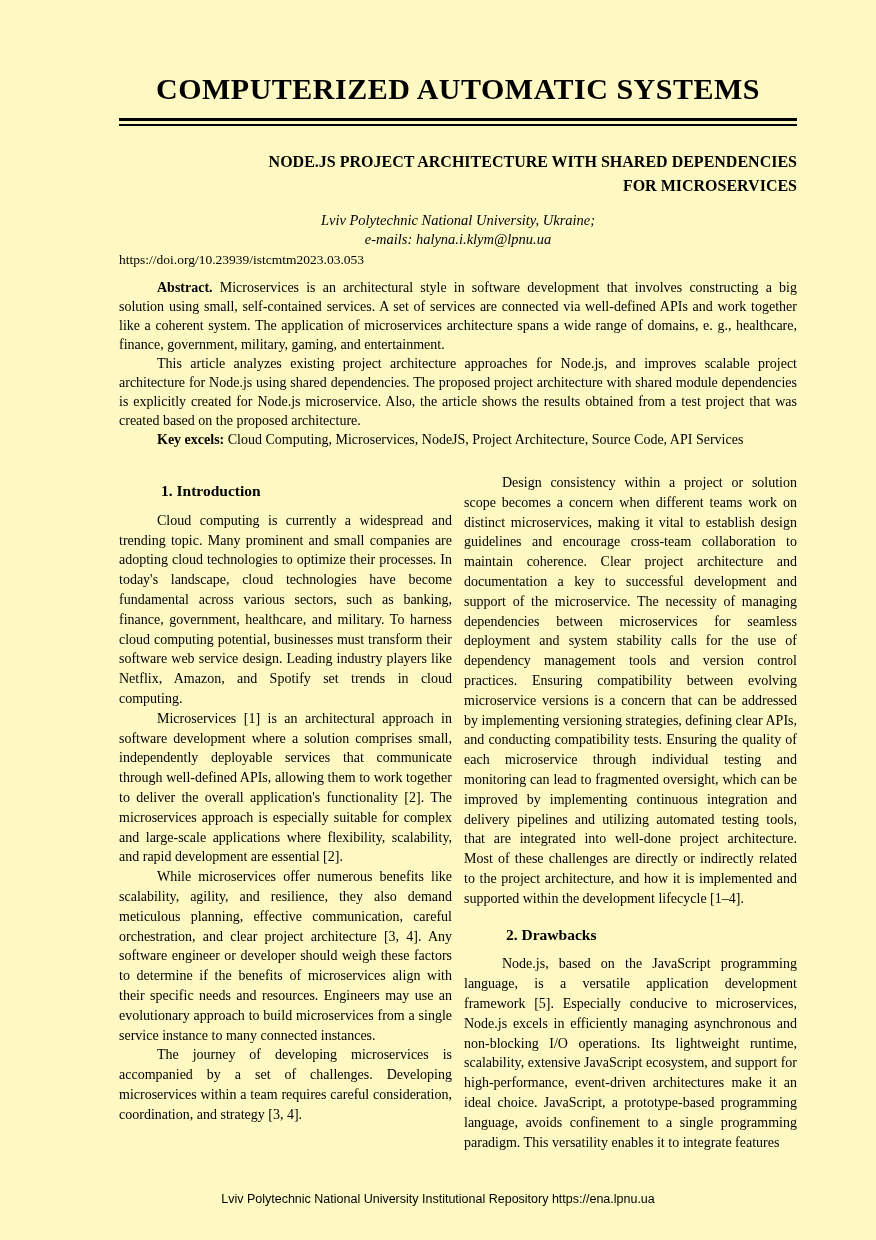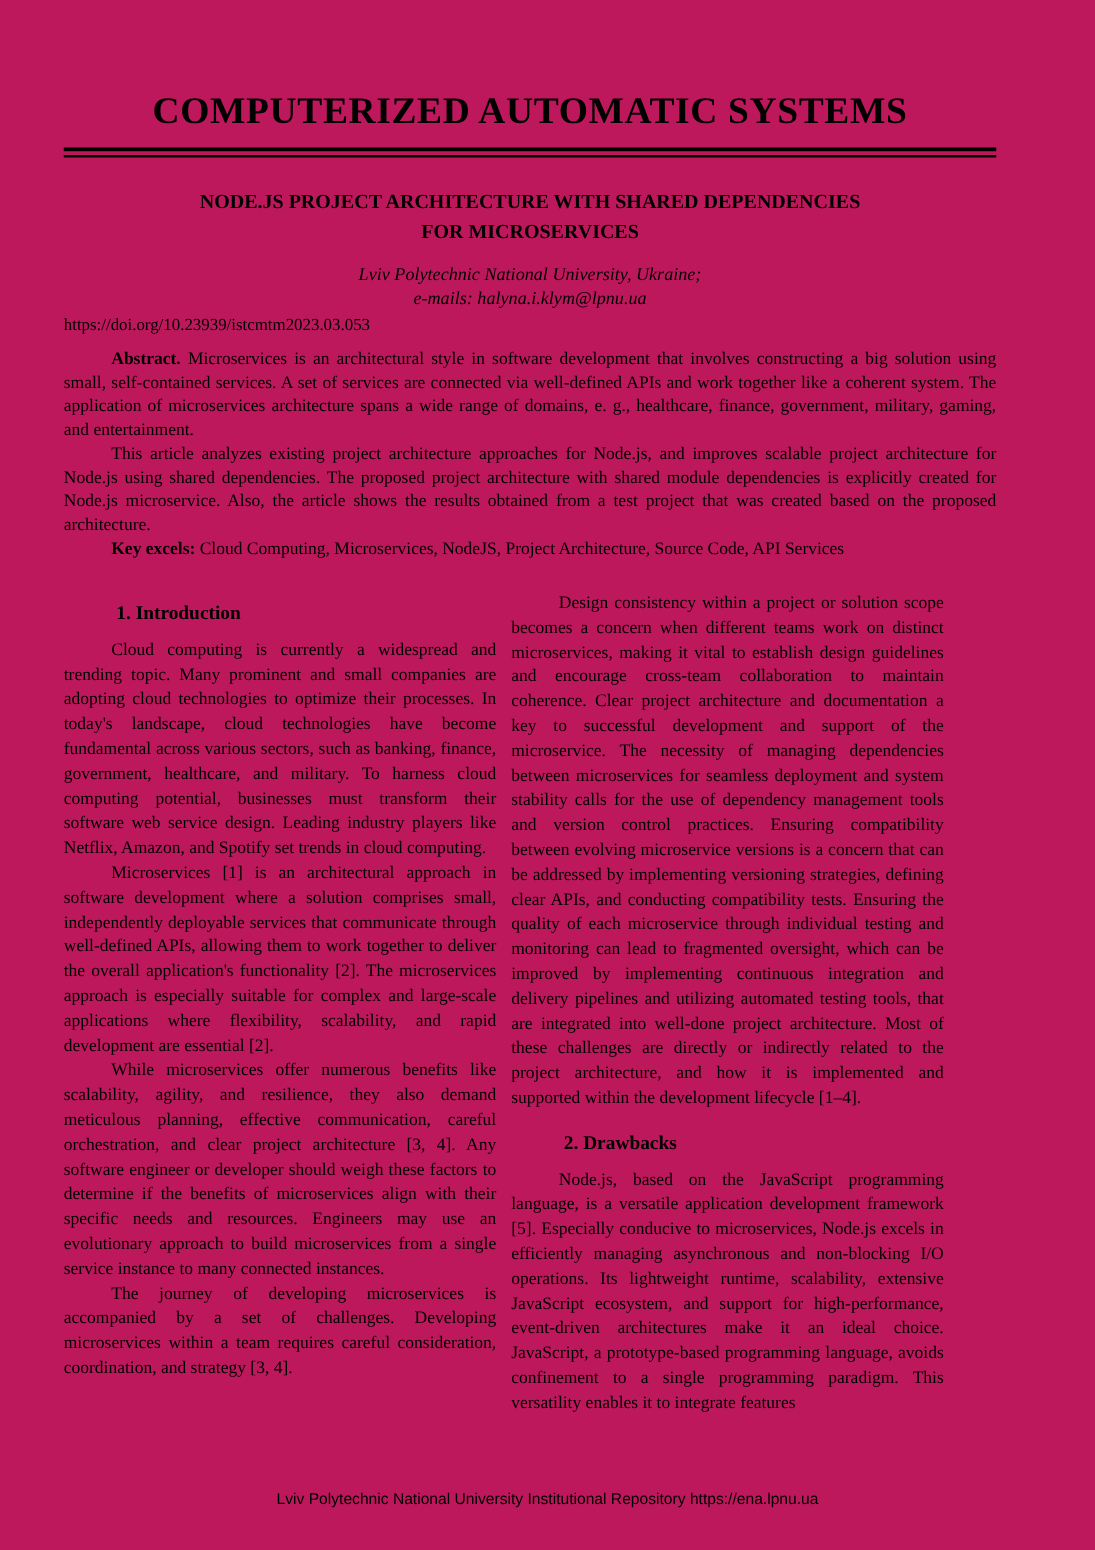--- a/index.html
+++ b/index.html
@@ -3,44 +3,44 @@
 <meta charset="utf-8">
 <style>
   html, body {
     margin: 0;
     padding: 0;
     background: #ffffff;
   }
   .page {
     width: 876px;
     height: 1240px;
-    background: #be185d;
+    background: #fef9c3;
     color: #000000;
     font-family: "Liberation Serif", serif;
     position: relative;
     box-sizing: border-box;
-    padding: 72px 79px 0 51px;
+    padding: 72px 79px 0 119px;
     overflow: hidden;
   }
   .journal-title {
     text-align: center;
     font-size: 30px;
     font-weight: bold;
     letter-spacing: 0.5px;
     margin: 0;
   }
   .double-rule {
     margin-top: 12px;
     height: 3px;
     border-top: 3px solid #000;
     border-bottom: 2px solid #000;
   }
   .article-title {
     margin-top: 24px;
-    text-align: center;
+    text-align: right;
     font-weight: bold;
     font-size: 16px;
     line-height: 24px;
   }
   .authors-block {
     margin-top: 13px;
     text-align: center;
     font-size: 14.5px;
     line-height: 19px;
     font-style: italic;

